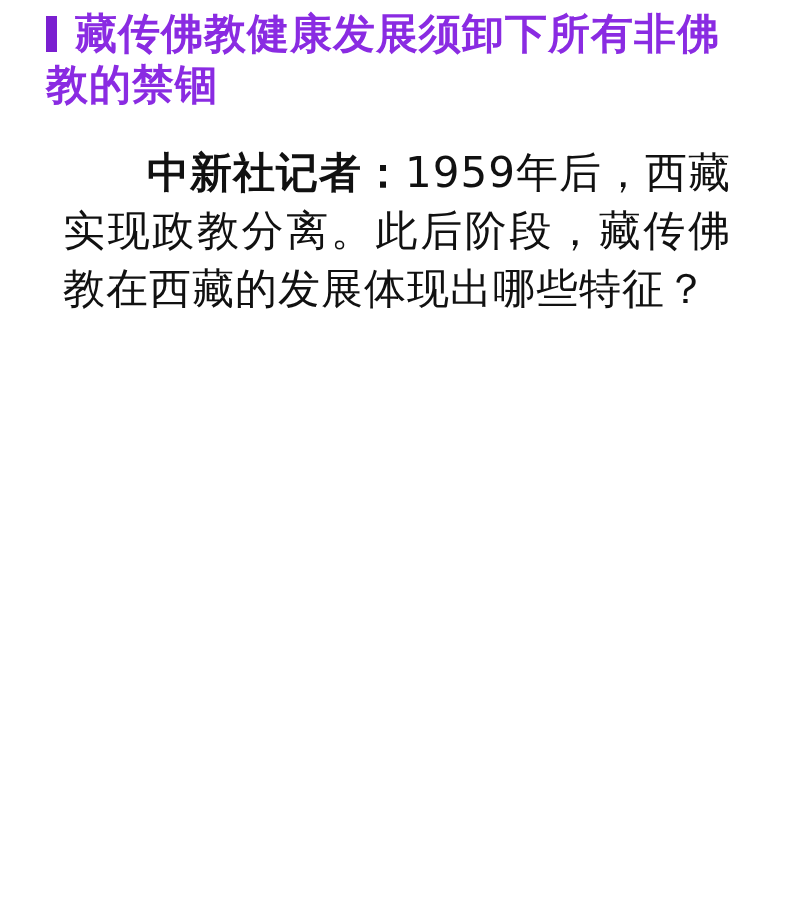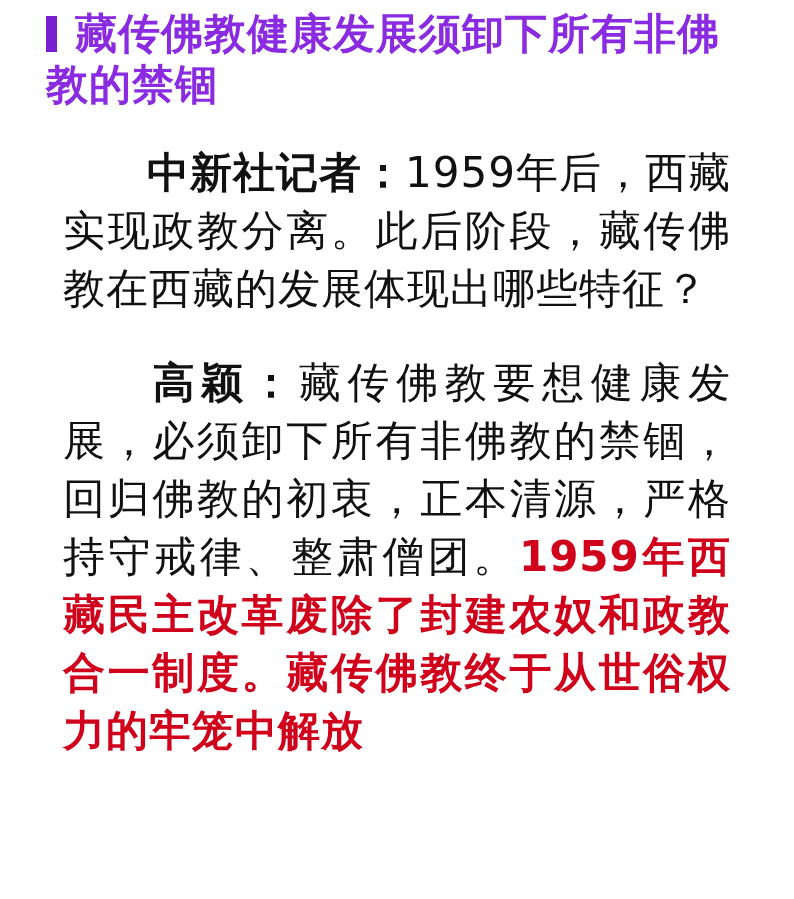--- a/index.html
+++ b/index.html
@@ -76,17 +76,16 @@
 <body>
 
 <div class="page">
 
   <h1 class="headline"><span class="headline-bar"></span><span>藏传佛教健康发展须卸下所有非佛教的禁锢</span></h1>
 
   <div class="qa-block">
 
     <p class="para"><span class="indent"></span><span class="speaker">中新社记者：</span><span class="thin">1959年后，西藏实现政教分离。此后阶段，藏传佛教在西藏的发展体现出哪些特征？</span></p>
 
-    <p class="para"><span class="indent"></span><span class="speaker">高颖：</span><span class="thin">藏传佛教要想健康发展，必须卸下所有非佛教的禁锢，回归佛教的初衷，正本清源，严格持守戒律、整肃僧团。</span><span class="highlight-red">1959年西藏民主改革废除了封建农奴和政教合一制度。藏传佛教终于从世俗权力的牢笼中解放</span></p>
 
   </div>
 
 </div>
 
 </body></html>

